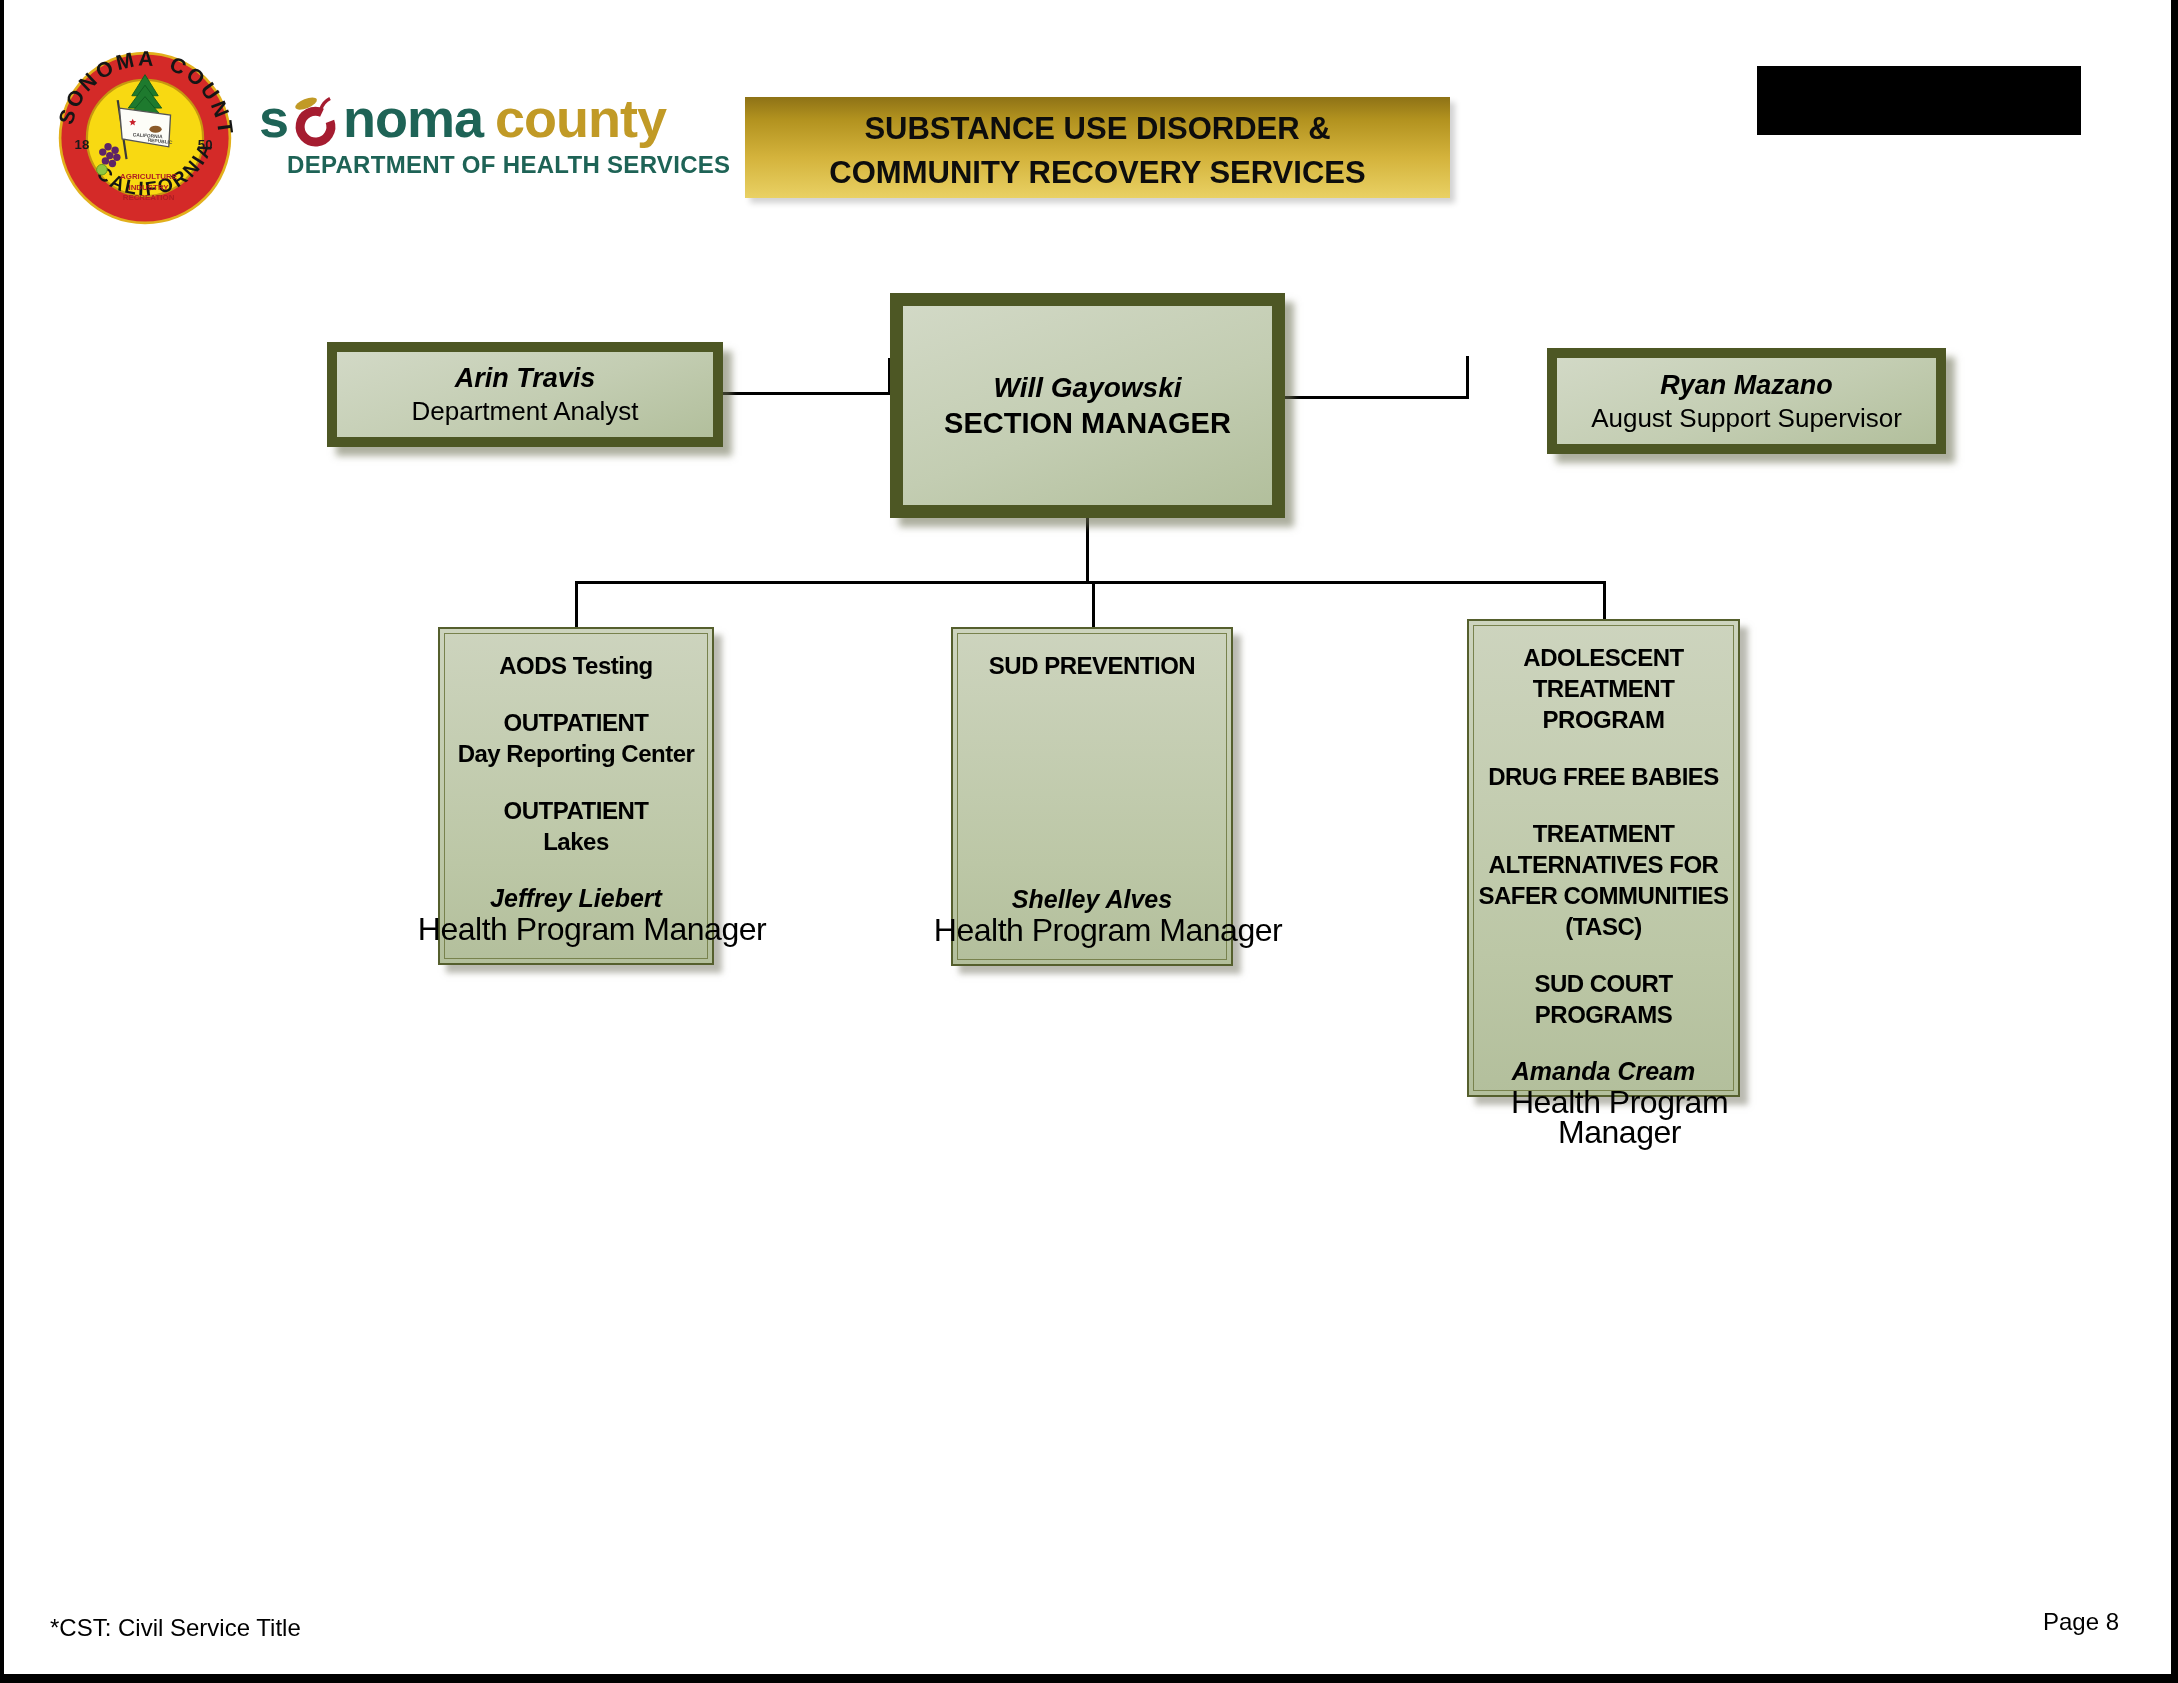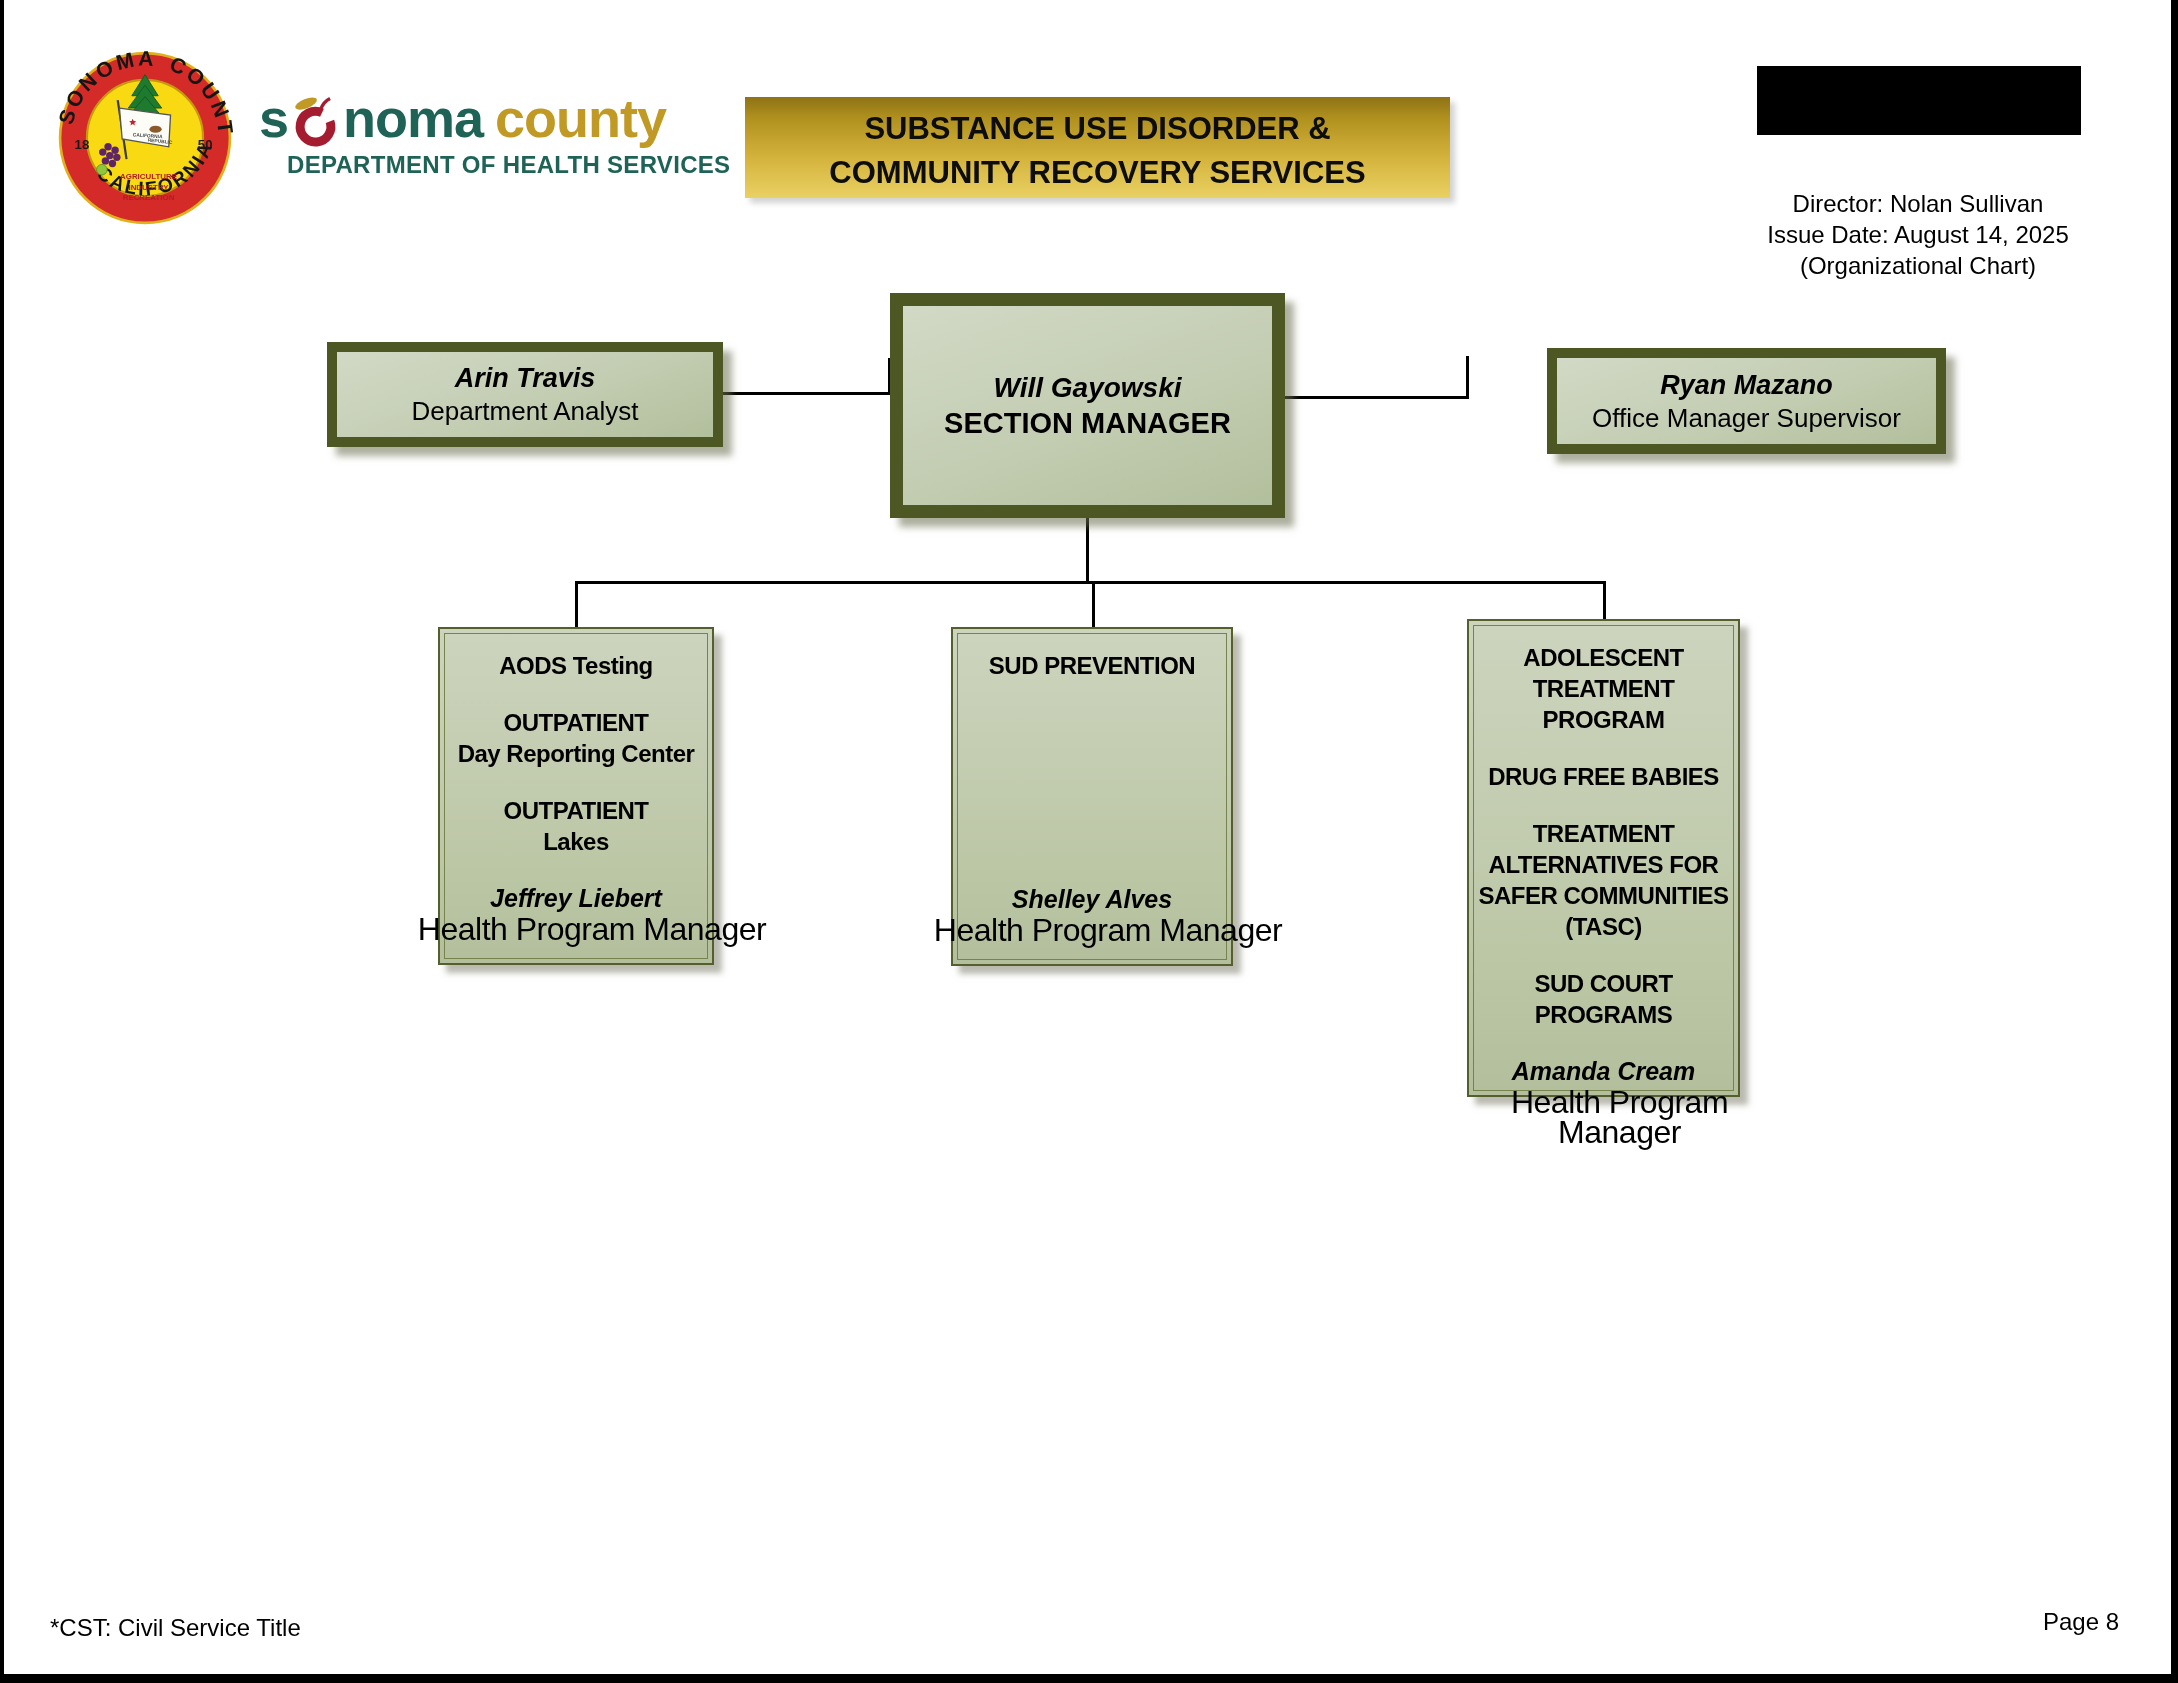--- a/index.html
+++ b/index.html
@@ -140,25 +140,20 @@
     </div>
     <div class="brand-dept">DEPARTMENT OF HEALTH SERVICES</div>
   </div>
 
   <div class="banner">
     <div>SUBSTANCE USE DISORDER &amp;</div>
     <div>COMMUNITY RECOVERY SERVICES</div>
   </div>
 
   <div class="redaction"></div>
-  <div class="issue-info">
-    <div>Director: Nolan Sullivan</div>
-    <div>Issue Date: August 14, 2025</div>
-    <div>(Organizational Chart)</div>
-  </div>
 
   <div class="line" style="left:723px;top:392px;width:168px;height:3px;"></div>
   <div class="line" style="left:888px;top:358px;width:3px;height:37px;"></div>
   <div class="line" style="left:1285px;top:396px;width:184px;height:3px;"></div>
   <div class="line" style="left:1466px;top:356px;width:3px;height:43px;"></div>
   <div class="line" style="left:1086px;top:518px;width:3px;height:65px;"></div>
   <div class="line" style="left:575px;top:581px;width:1031px;height:3px;"></div>
   <div class="line" style="left:575px;top:581px;width:3px;height:46px;"></div>
   <div class="line" style="left:1092px;top:581px;width:3px;height:46px;"></div>
   <div class="line" style="left:1603px;top:581px;width:3px;height:38px;"></div>
@@ -168,21 +163,21 @@
     <div class="rl">Department Analyst</div>
   </div>
 
   <div class="box-thick b-manager">
     <div class="nm nm-lg">Will Gayowski</div>
     <div class="rl rl-lg">SECTION MANAGER</div>
   </div>
 
   <div class="box-thick b-right">
     <div class="nm">Ryan Mazano</div>
-    <div class="rl">Office Manager Supervisor</div>
+    <div class="rl">August Support Supervisor</div>
   </div>
 
   <div class="box-thin c-left">
     <div class="inner">
       <div class="grp">
           <div class="prog">AODS Testing</div>
         </div>
       <div class="grp">
         <div class="prog">OUTPATIENT</div>
         <div class="prog">Day Reporting Center</div>

